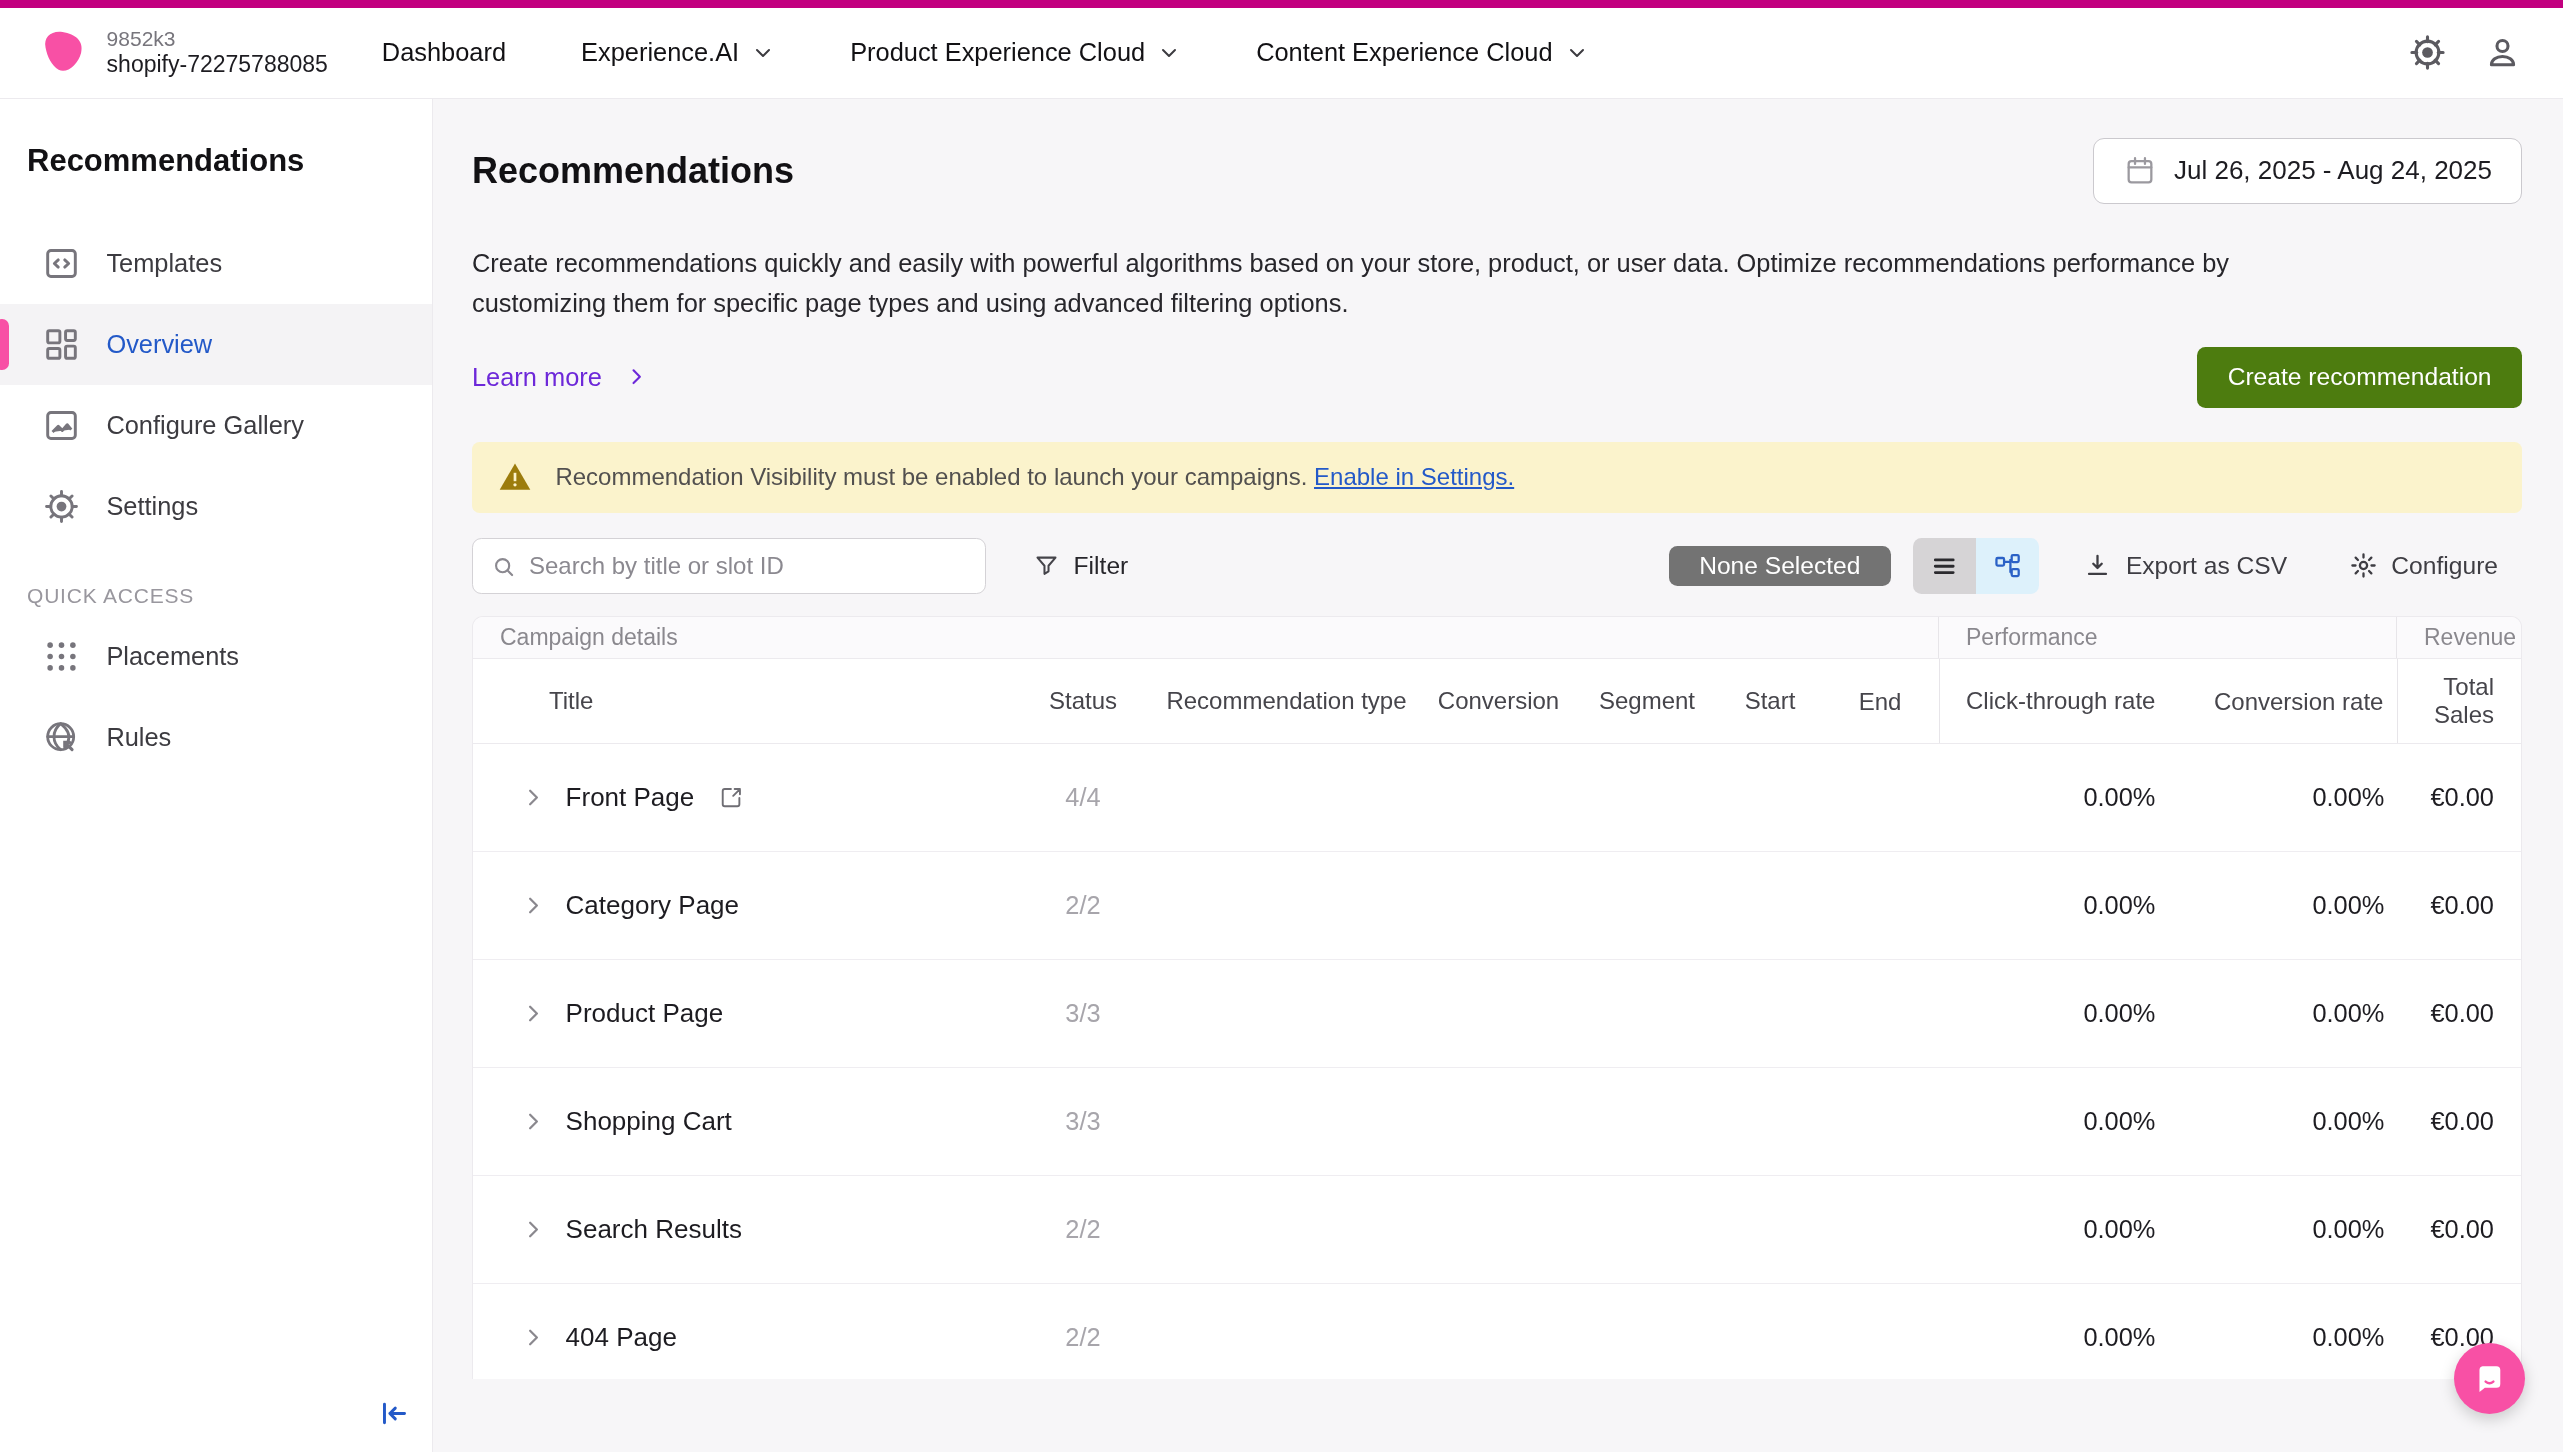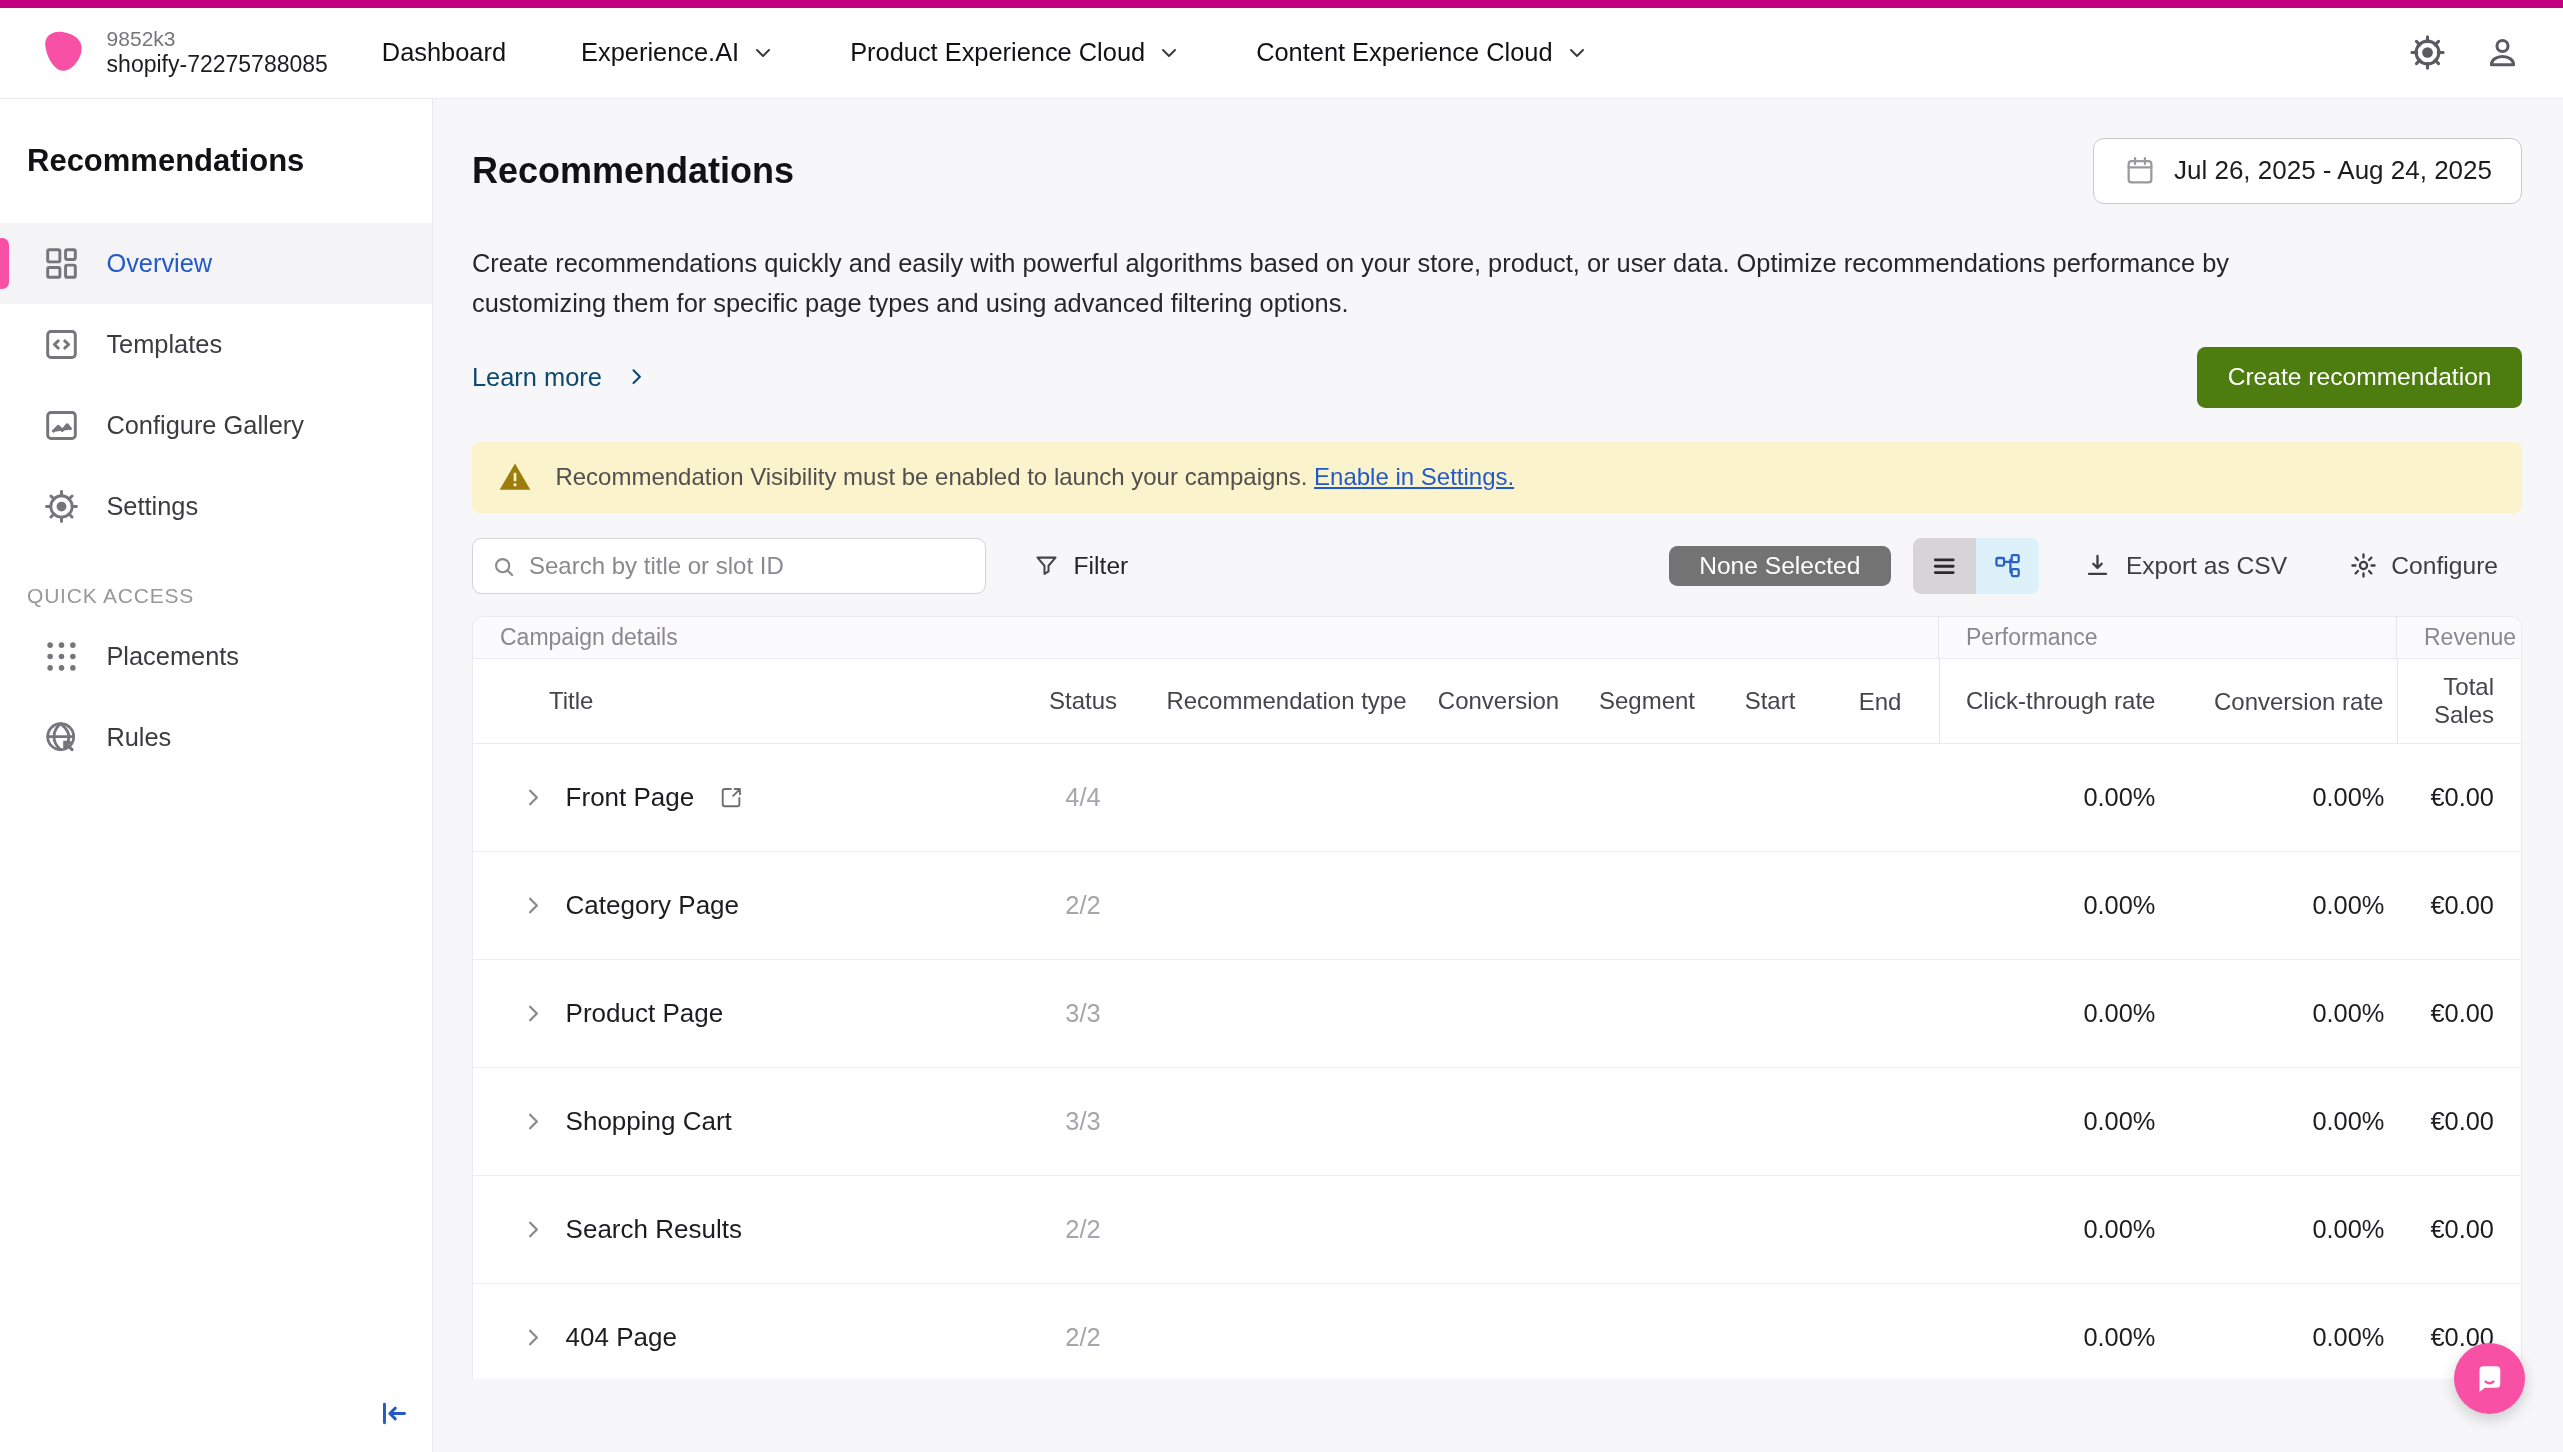--- a/index.html
+++ b/index.html
@@ -64,21 +64,21 @@
   .date-btn {
     display:flex; align-items:center; gap:17px; height:66px; padding:0 29px;
     background:#ffffff; border:0.8px solid #cbc9ce; border-radius:11px;
     font-size:26px; color:#1d1c21; cursor:pointer;text-align:center;
   }
   .date-btn svg { color:#9b999f; }
 
   .page-desc { margin-top:39px; max-width:1822px; font-size:25.4px; line-height:40px; color:#27262b; }
 
   .actions-row { margin-top:24px; display:flex; align-items:center; justify-content:space-between; }
-  .learn-more { display:flex; align-items:center; gap:22px; color:#0c4a6e; font-size:25.4px; cursor:pointer; }
+  .learn-more { display:flex; align-items:center; gap:22px; color:#6d28d9; font-size:25.4px; cursor:pointer; }
   .btn-primary {
     height:61px; padding:0 30.5px; background:#4d7c0f; color:#ffffff; border:none;
     border-radius:8.5px; font-size:24.6px; font-family:inherit; cursor:pointer;
   }
 
   .banner {
     margin-top:34px; height:71px; background:#fbf3cc; border-radius:7.6px;
     display:flex; align-items:center; padding:0 25.4px; gap:22px;
   }
   .banner .b-text { font-size:24px; color:#52504f; }
@@ -205,41 +205,41 @@
         <path d="M5.2 19.5c0-3 3-5 6.8-5s6.8 2 6.8 5z" stroke-linejoin="round"></path>
       </svg>
     </span>
   </div>
 </header>
 
 <div class="shell">
   <aside class="sidebar">
     <div class="sb-heading">Recommendations</div>
     <div class="sb-list" id="sb-main">
+        <div class="sb-item">
+
+    <span class="sb-icon">
+            <svg width="39" height="39" viewBox="0 0 24 24" fill="none" stroke="currentColor" stroke-width="1.8" stroke-linecap="round" stroke-linejoin="round">
+              <rect x="3.5" y="4" width="17" height="16" rx="2"></rect>
+              <path d="m10 9.8-2.4 2.2 2.4 2.2M14 9.8l2.4 2.2-2.4 2.2"></path>
+            </svg>
+          </span>
+    <span class="sb-label">Templates</span>
+  </div>
         <div class="sb-item active">
     <span class="sb-ind" style="display: block;"></span>
     <span class="sb-icon">
             <svg width="39" height="39" viewBox="0 0 24 24" fill="none" stroke="currentColor" stroke-width="1.8">
               <rect x="3.5" y="3.5" width="7.5" height="7.5" rx="1"></rect>
               <rect x="14.5" y="3.5" width="6" height="6" rx="1"></rect>
               <rect x="3.5" y="14.5" width="7.5" height="6" rx="1"></rect>
               <rect x="14.5" y="13" width="6" height="7.5" rx="1"></rect>
             </svg>
           </span>
     <span class="sb-label">Overview</span>
-  </div>
-        <div class="sb-item">
-
-    <span class="sb-icon">
-            <svg width="39" height="39" viewBox="0 0 24 24" fill="none" stroke="currentColor" stroke-width="1.8" stroke-linecap="round" stroke-linejoin="round">
-              <rect x="3.5" y="4" width="17" height="16" rx="2"></rect>
-              <path d="m10 9.8-2.4 2.2 2.4 2.2M14 9.8l2.4 2.2-2.4 2.2"></path>
-            </svg>
-          </span>
-    <span class="sb-label">Templates</span>
   </div>
         <div class="sb-item">
 
     <span class="sb-icon">
             <svg width="39" height="39" viewBox="0 0 24 24" fill="none" stroke="currentColor" stroke-width="1.8" stroke-linejoin="round">
               <rect x="3.5" y="4" width="17" height="16" rx="2"></rect>
               <path d="m6.5 16 3.5-3.5 2.5 2.5 3-3.5 2.5 3" fill="currentColor" stroke="currentColor"></path>
             </svg>
           </span>
     <span class="sb-label">Configure Gallery</span>

